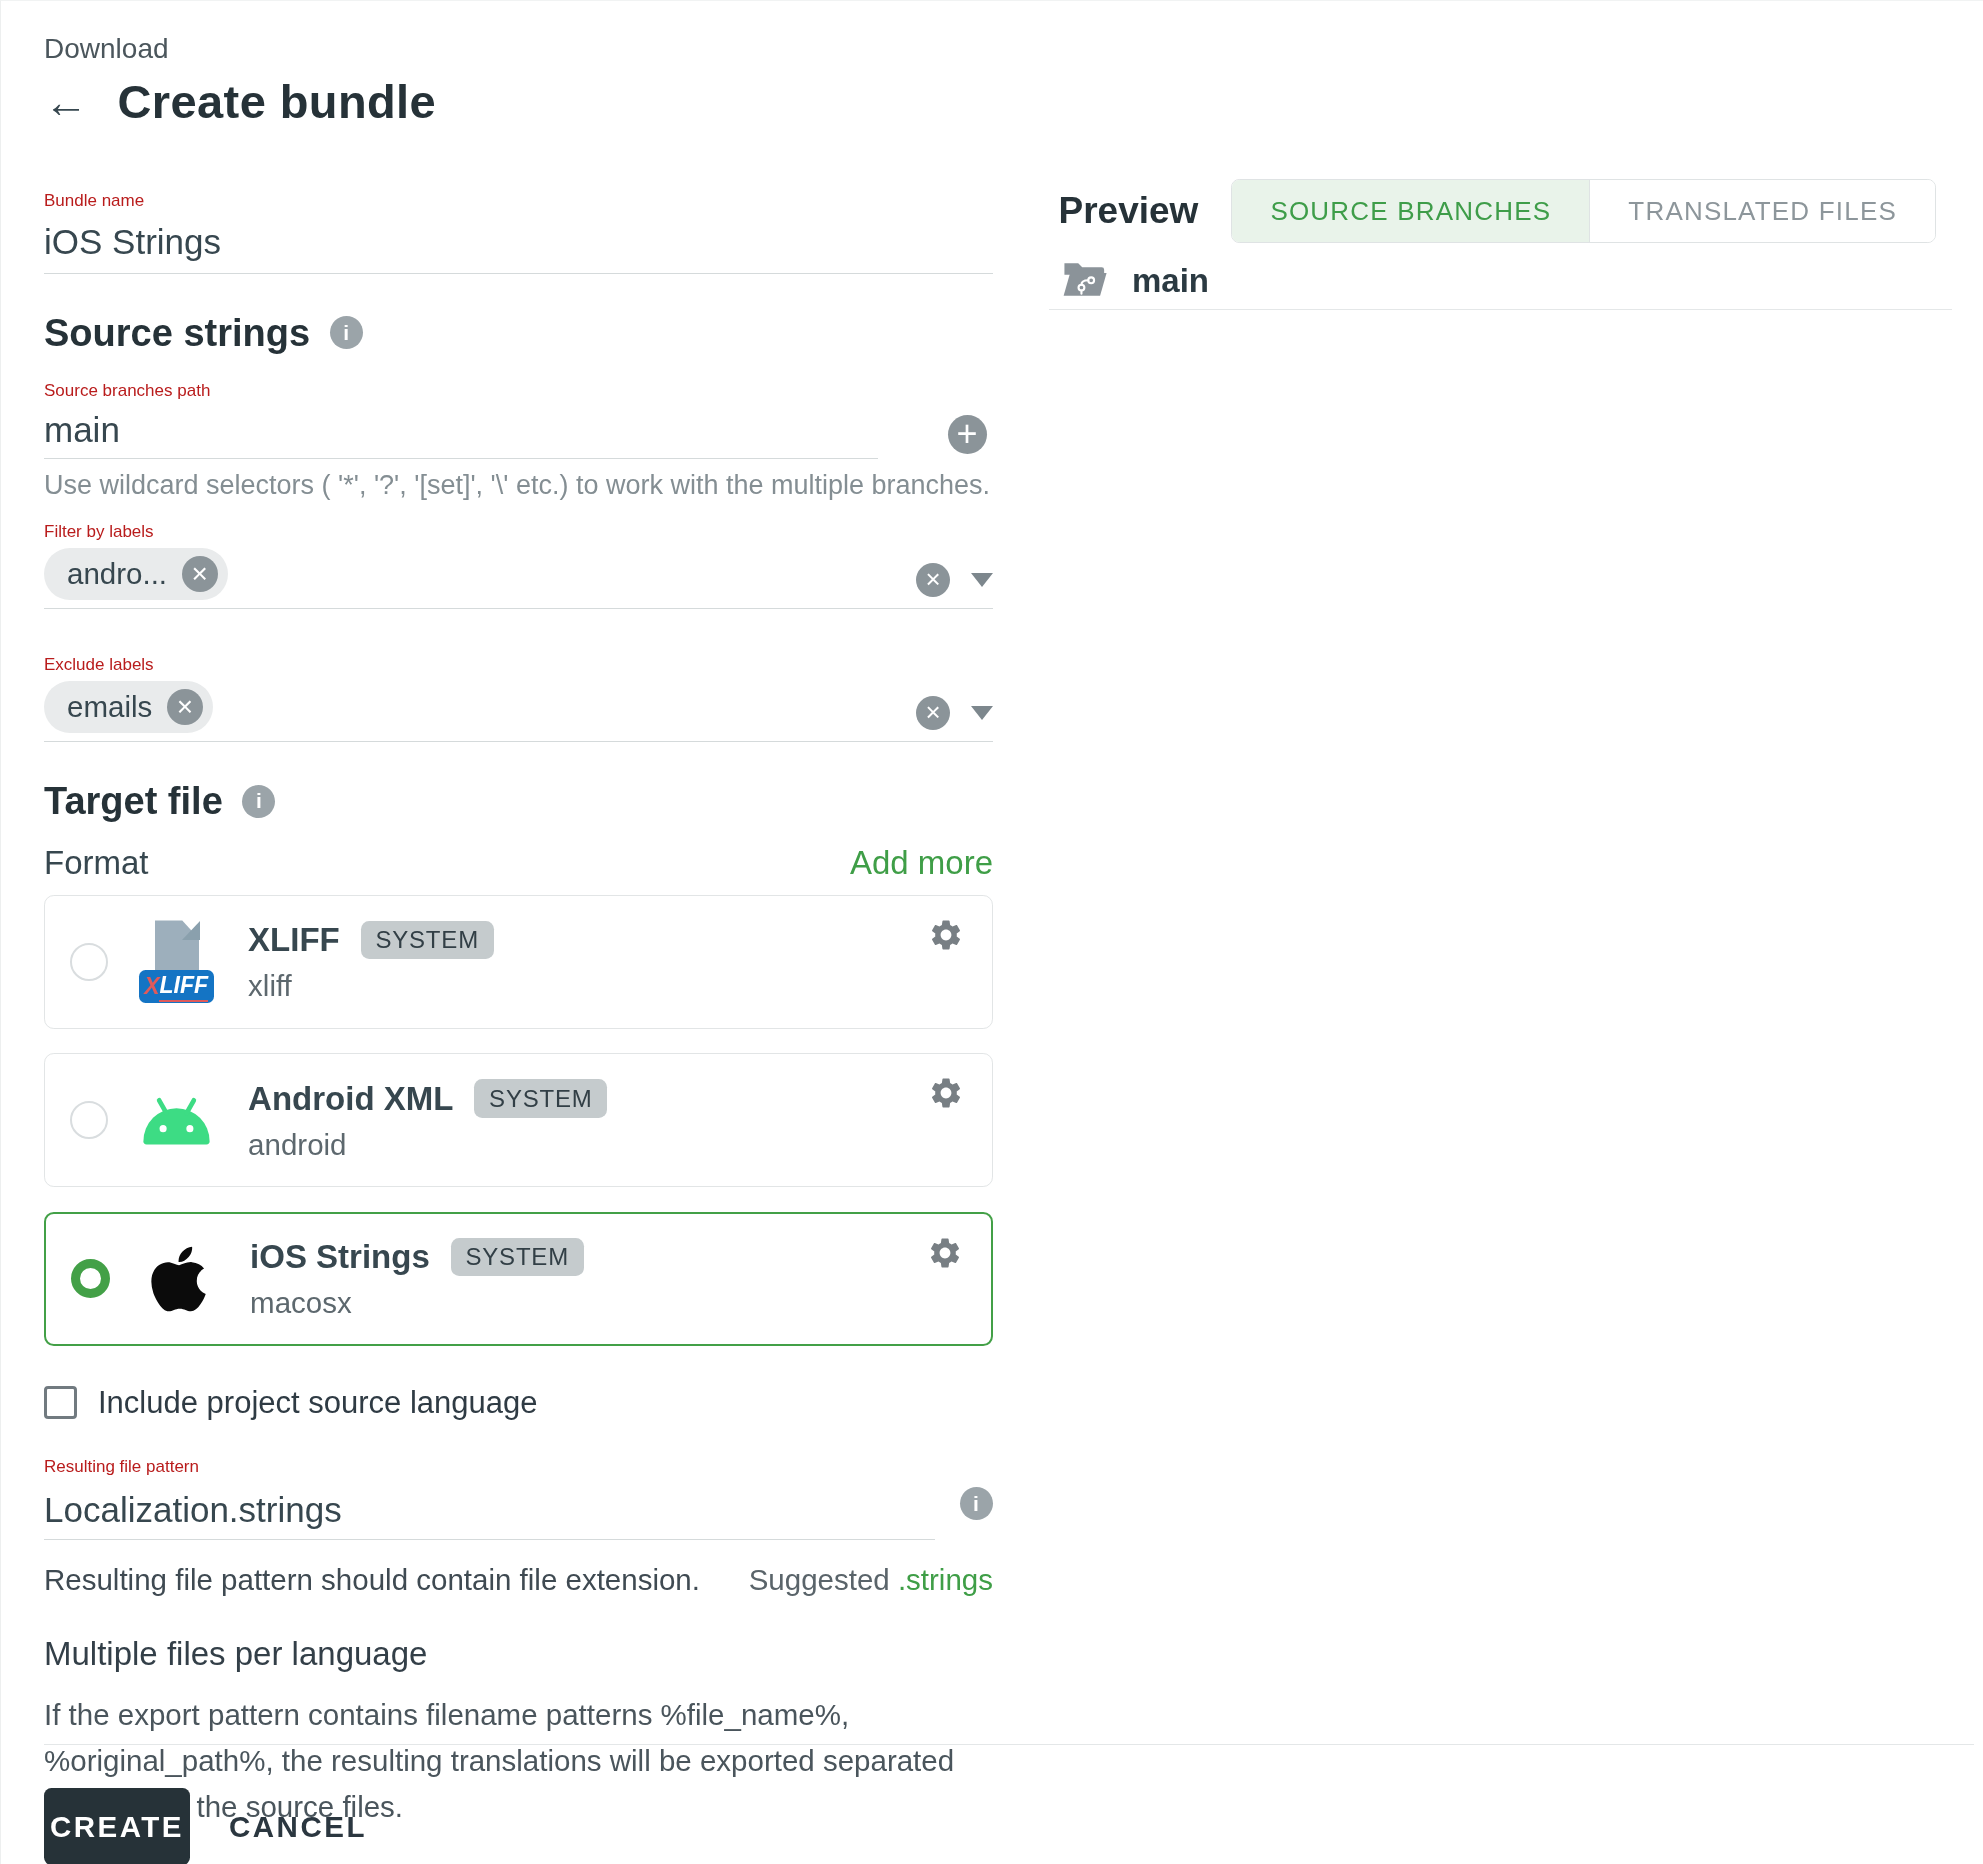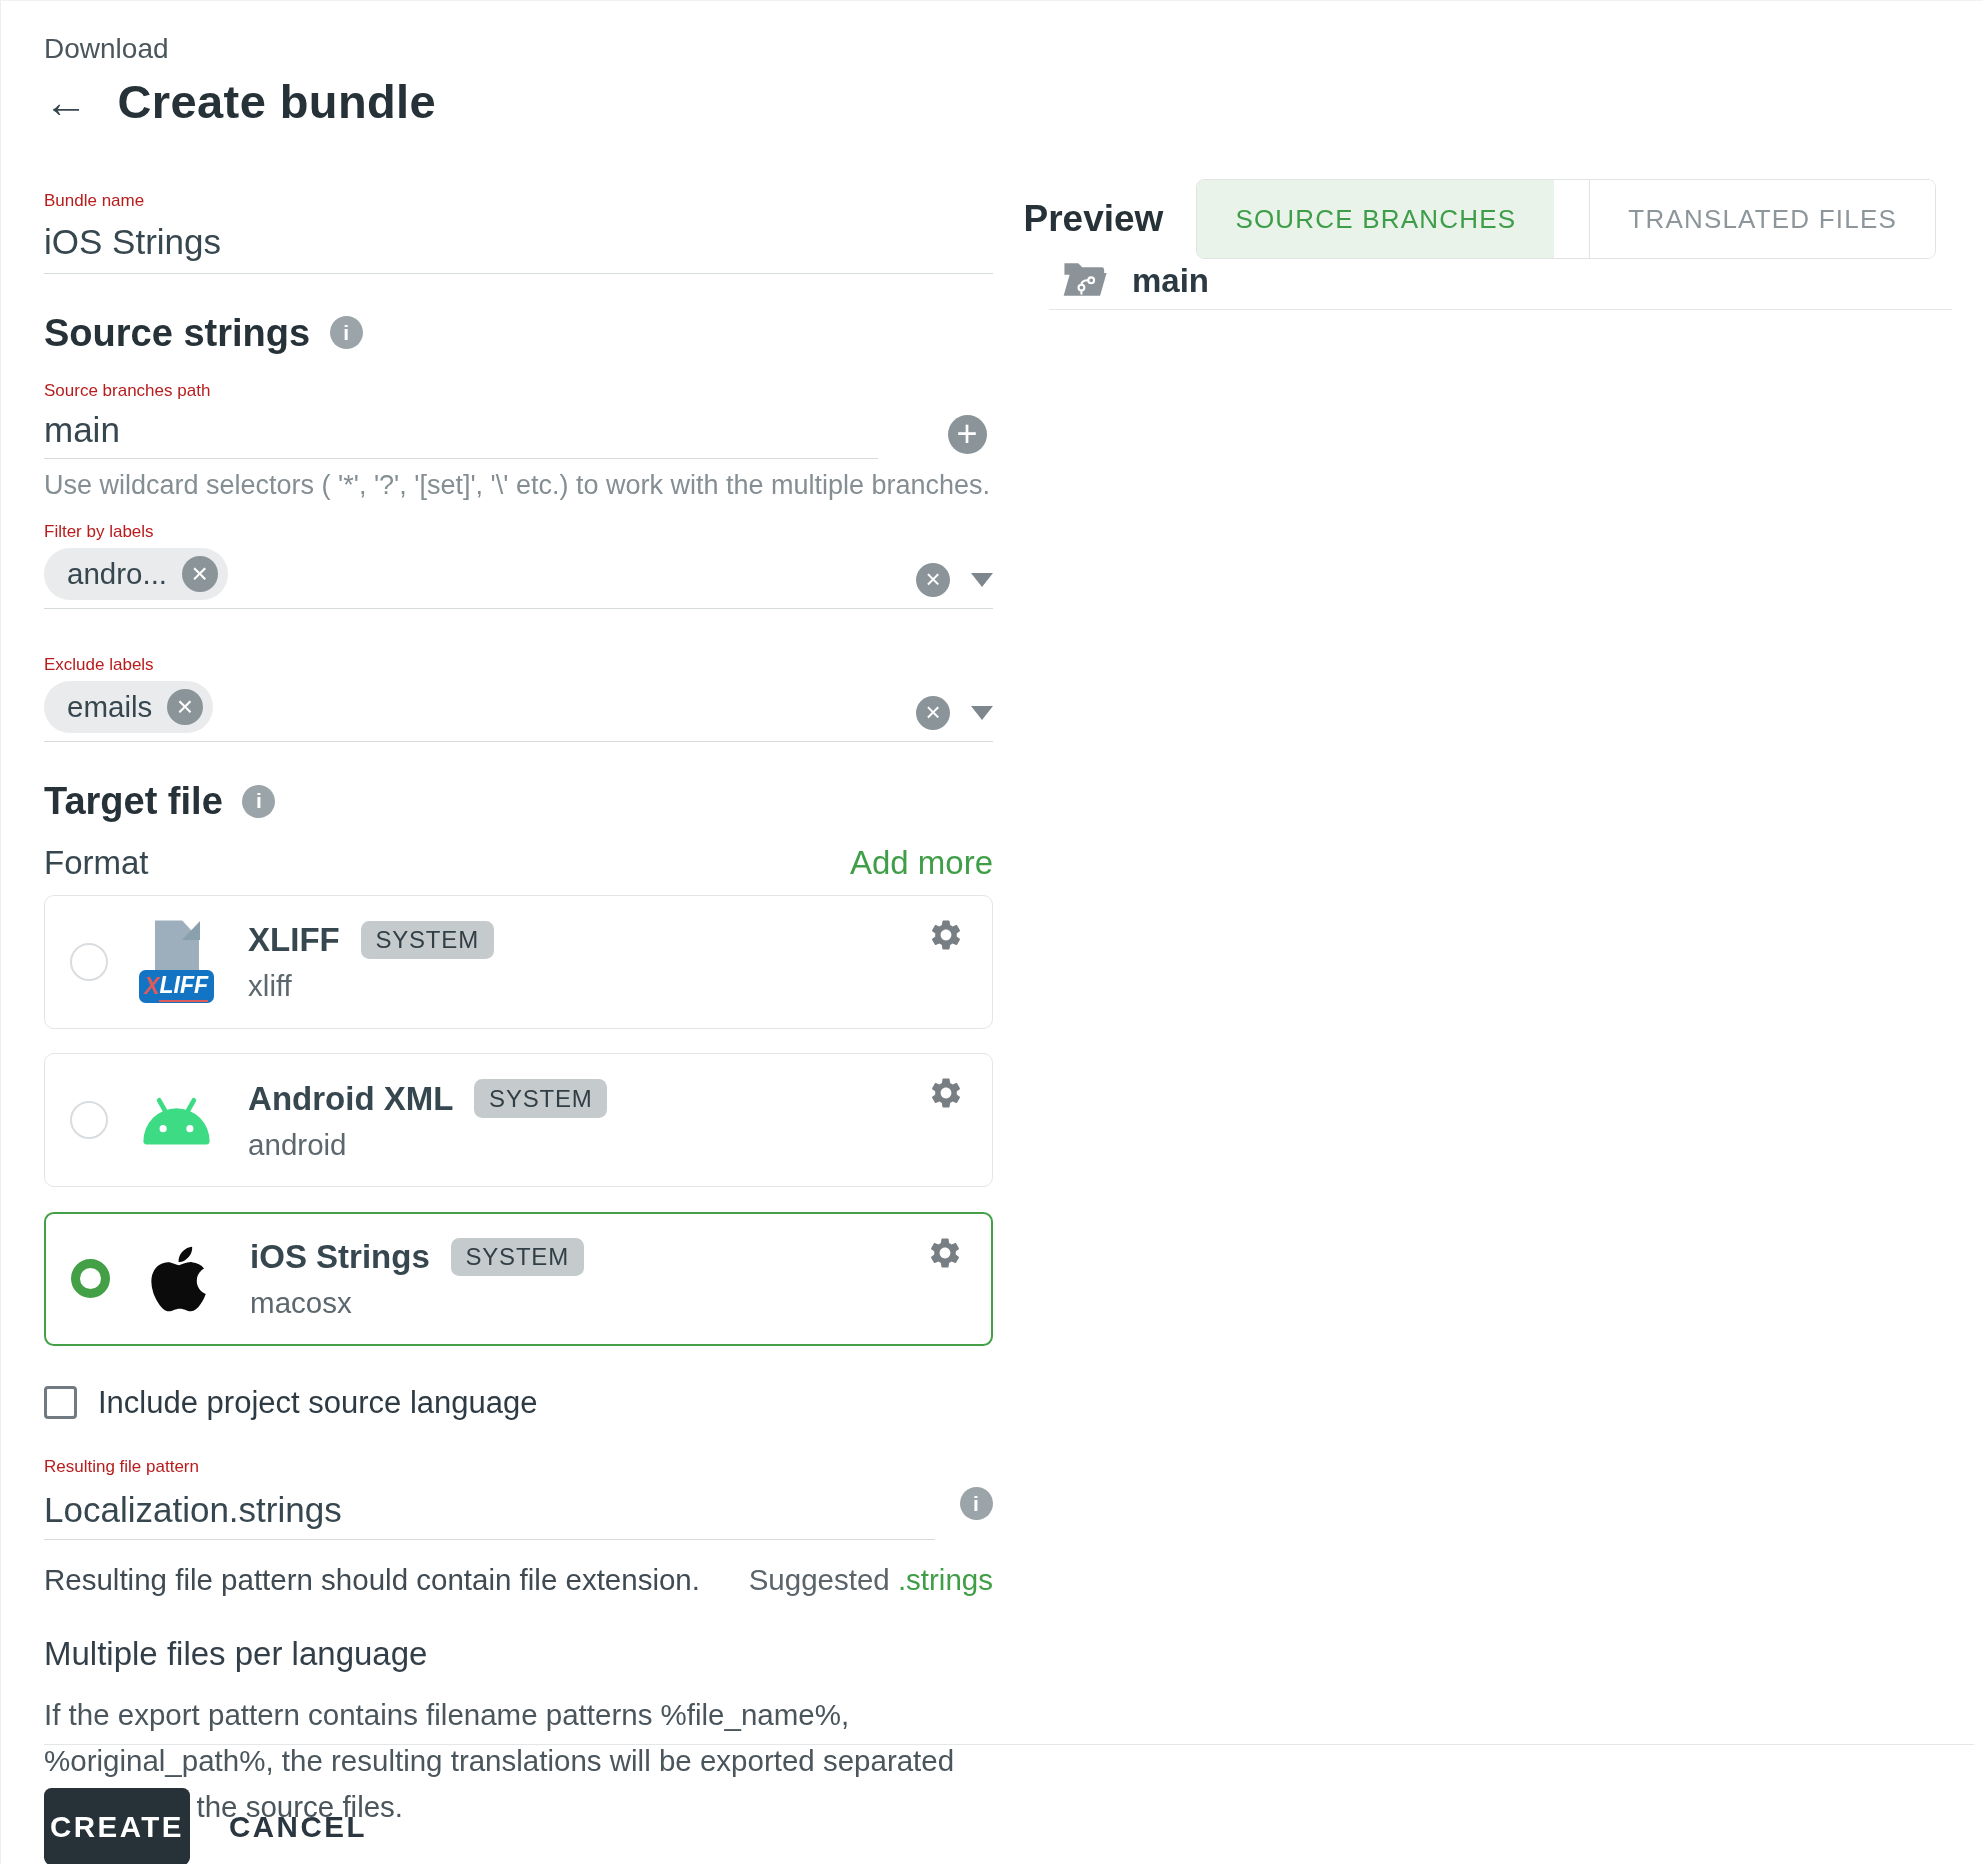--- a/index.html
+++ b/index.html
@@ -124,21 +124,21 @@
   }
   .cancel-btn {
     background:none; border:none; font-family:inherit; font-size:29.5px; font-weight:700;
     letter-spacing:2.5px; color:#2b3740; cursor:pointer; padding:16.4px 23px;
   }
 
   
   .right-col { position:absolute; left:1048px; top:0; width:903px; }
   .preview-row { position:absolute; top:178px; right:16px; display:flex; align-items:center; gap:33px; }
   .preview-label { font-size:37px; font-weight:700; color:#263238; }
-  .segmented { display:flex; border:1.6px solid #dfe3e4; border-radius:8.2px; overflow:hidden; height:80px;gap:35px; }
+  .segmented { display:flex; border:1.6px solid #dfe3e4; border-radius:8.2px; overflow:hidden; height:64px; }
   .segment {
     display:flex; align-items:center; justify-content:center; padding:0 38px;
     font-size:26px; letter-spacing:1.2px; cursor:pointer; background:#fff; color:#8d969b; white-space:nowrap;
   }
   .segment.active { background:#e9f3ea; color:#3e9d49; font-weight:500; }
   .segment + .segment { border-left:1.6px solid #dfe3e4; }
   .tree-row { position:absolute; top:252px; left:0; width:903px; height:57px;
               display:flex; align-items:center; gap:23px; padding-left:13px;
               border-bottom:1.6px solid #e4e7e8; }
   .branch-name { font-size:33px; font-weight:700; color:#2b3a42; }

